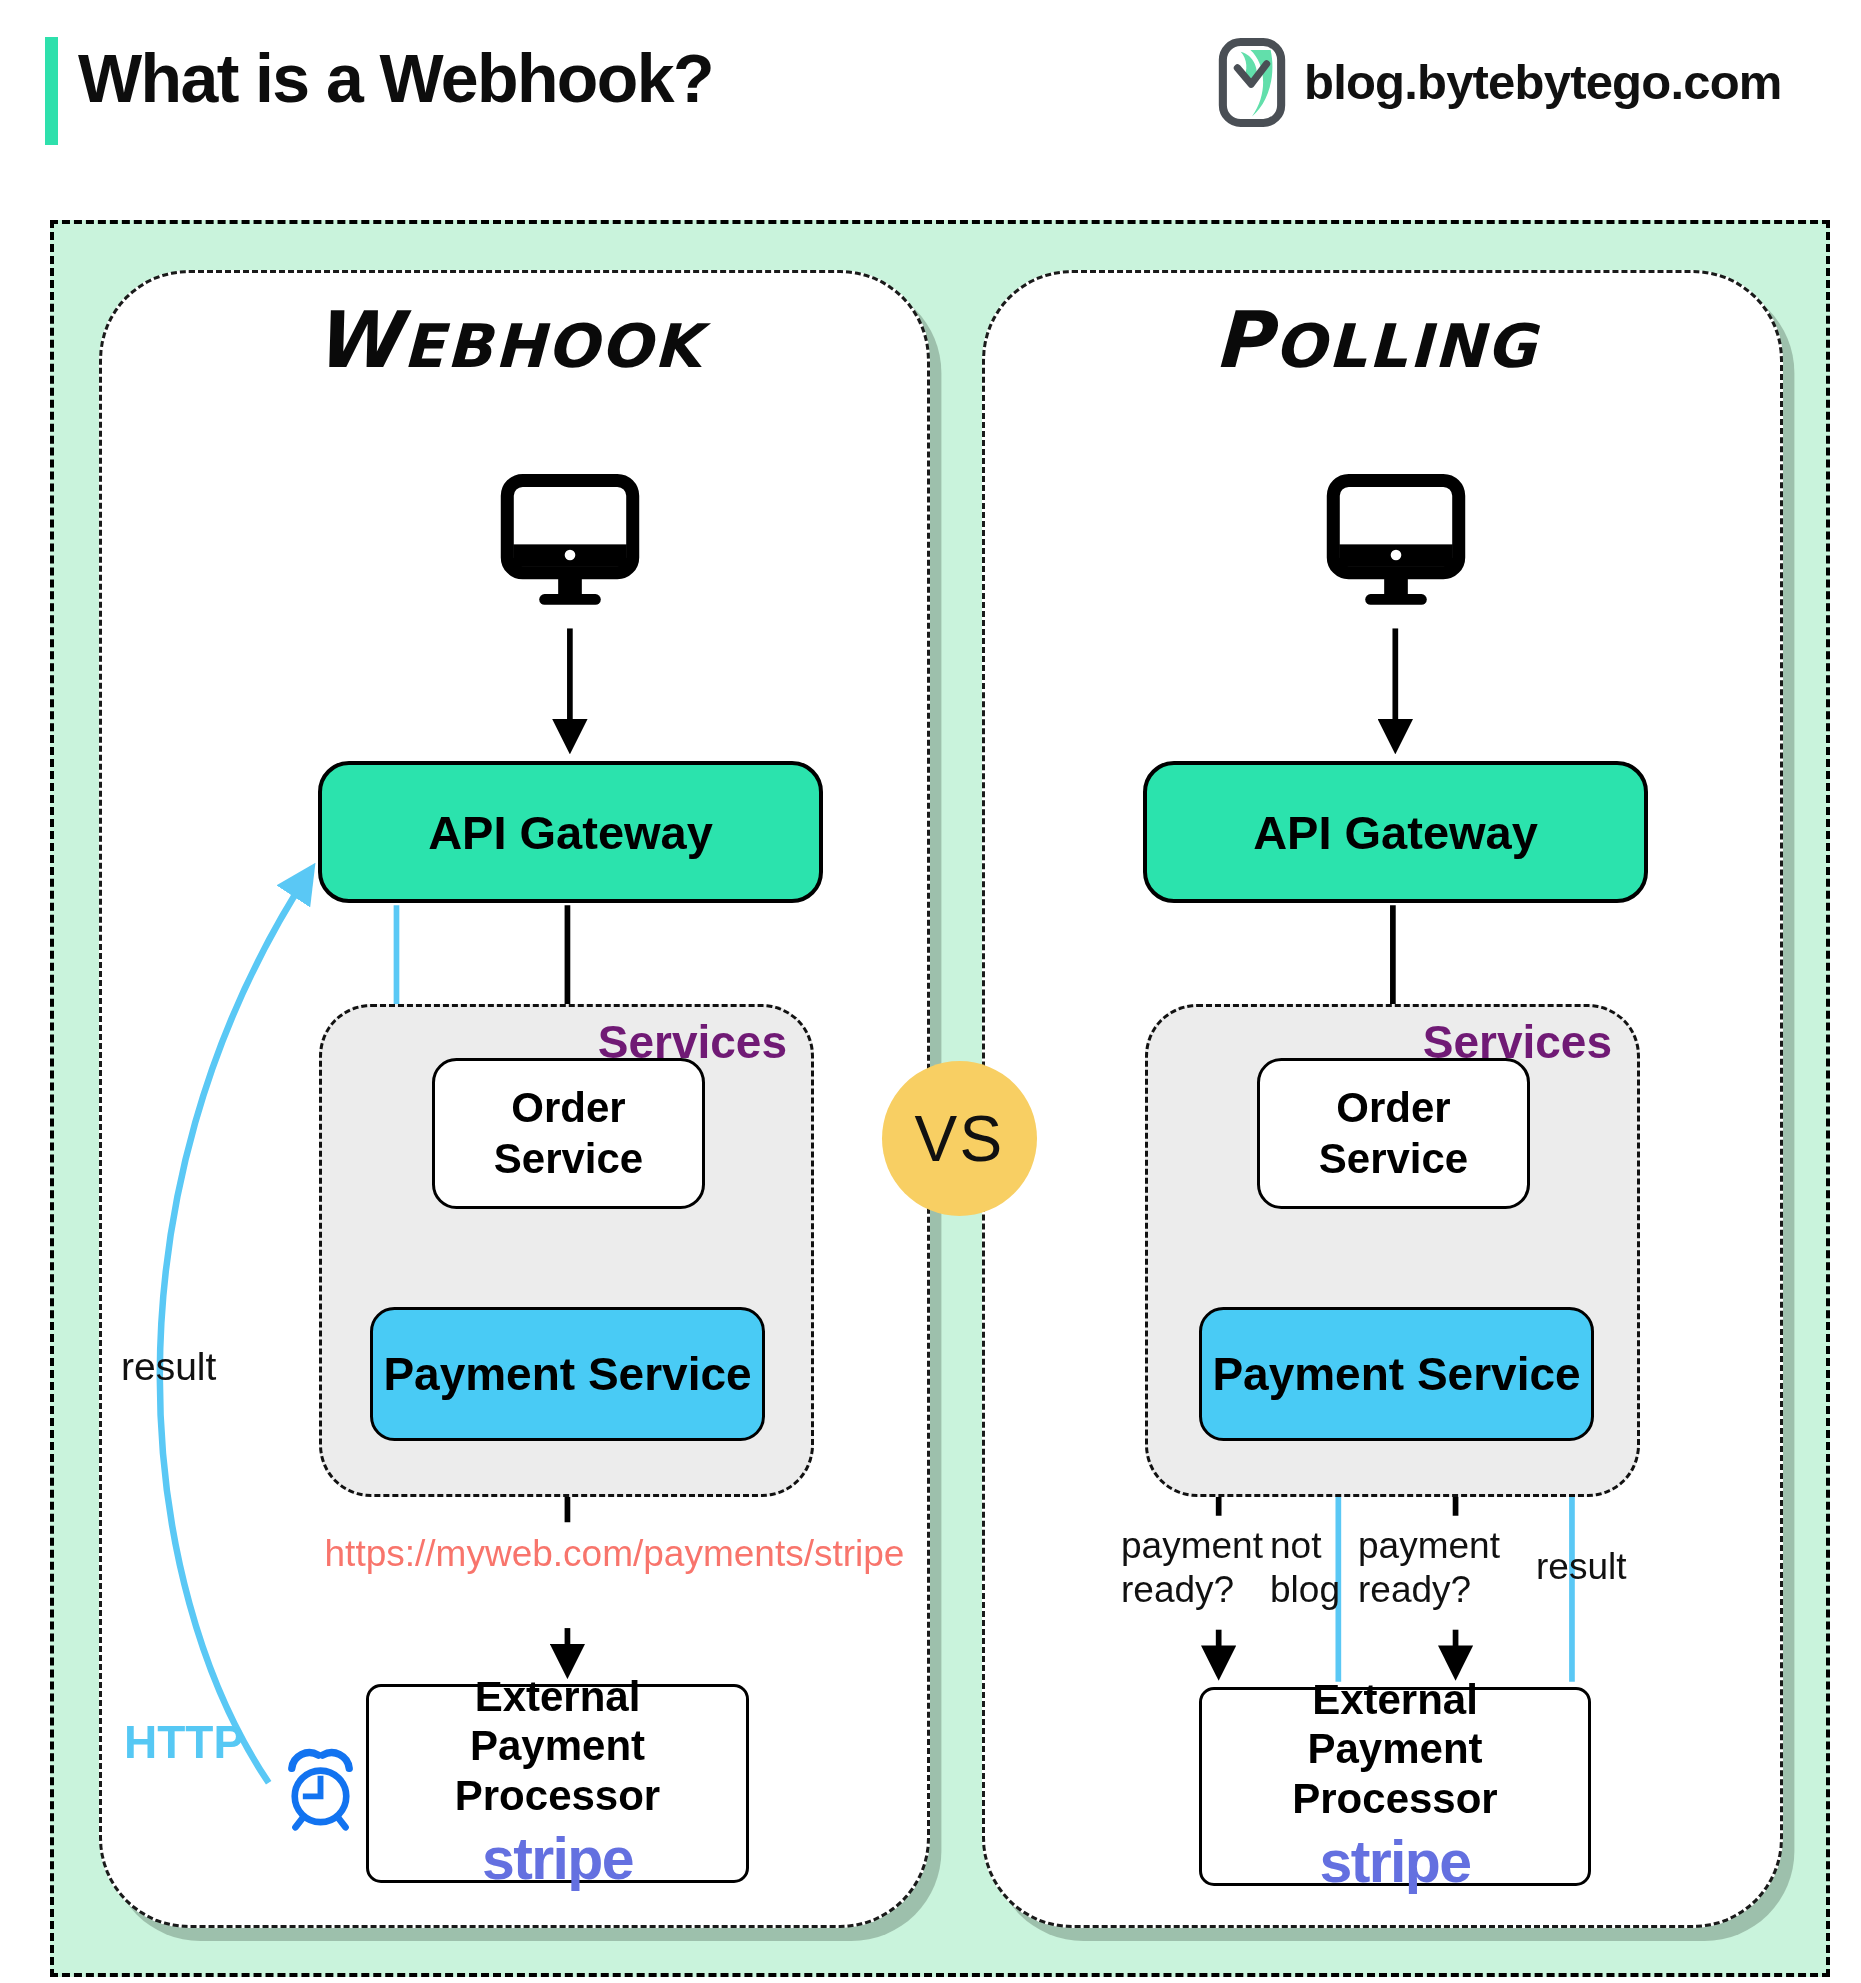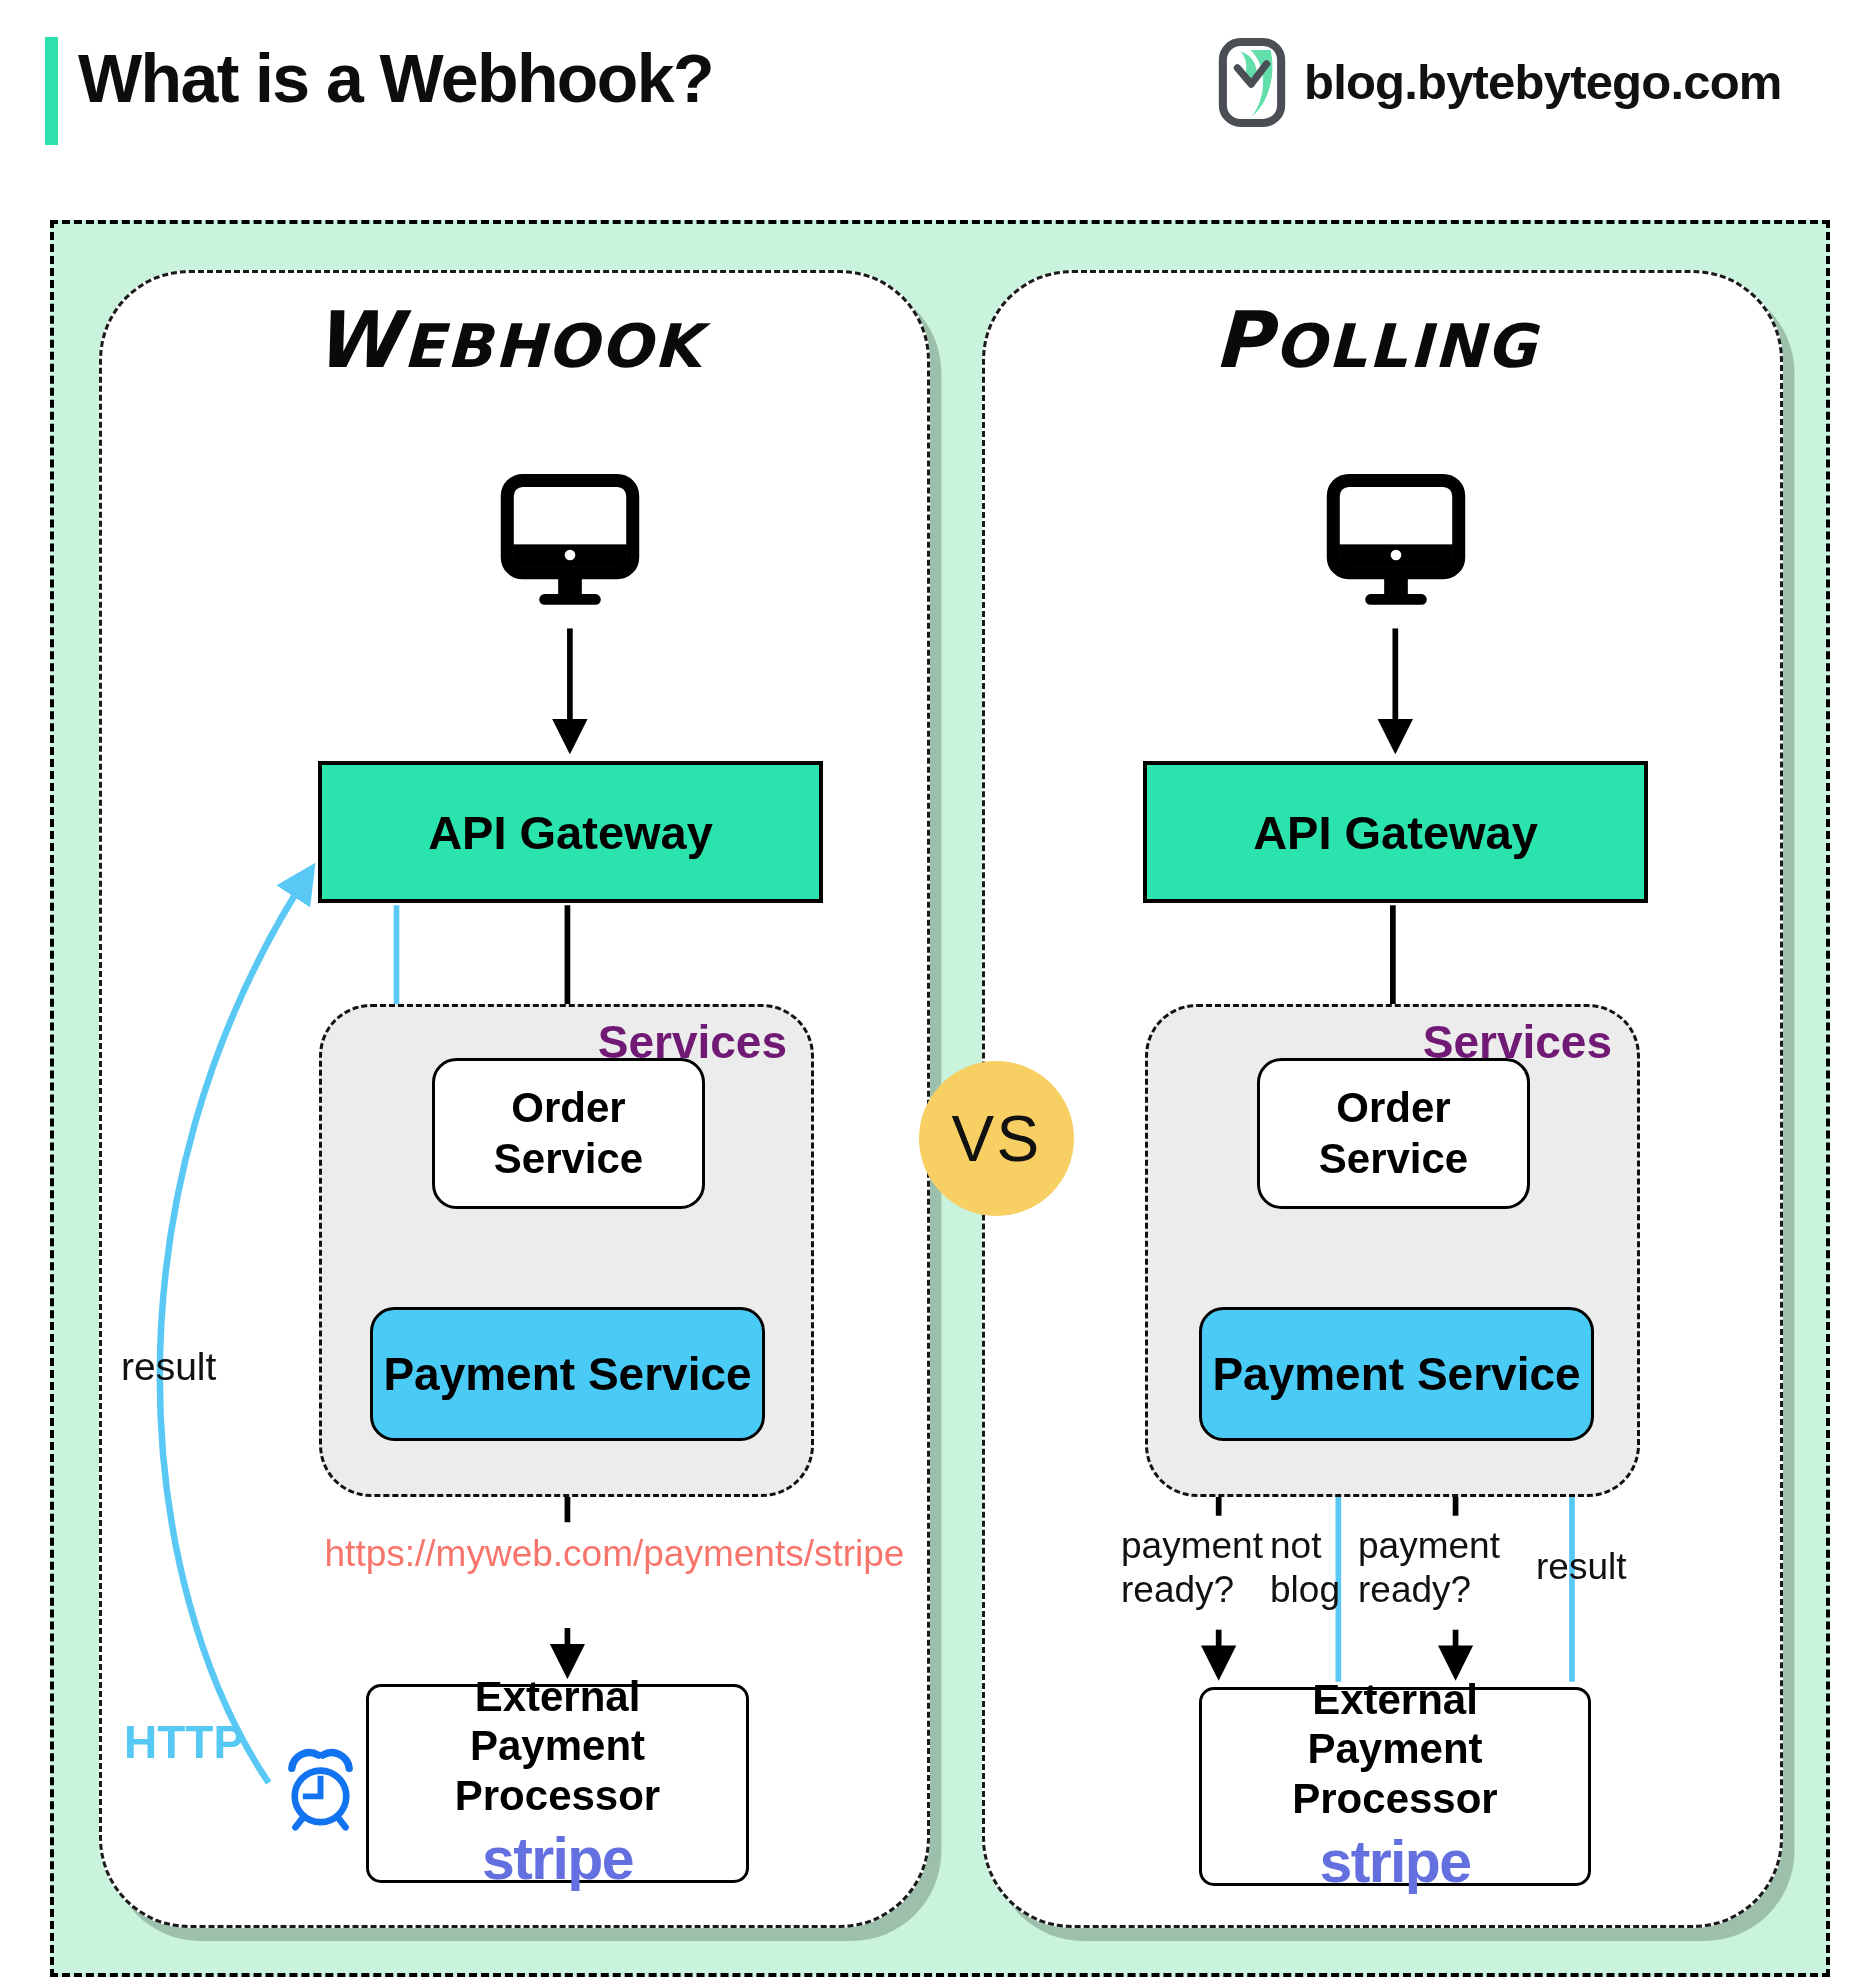--- a/index.html
+++ b/index.html
@@ -45,30 +45,30 @@
     font-size:60px; font-weight:900; font-style:italic;
     text-transform:uppercase; letter-spacing:2.4px; color:#0a0a0a;
     transform:skewX(-4deg);
   }
   .panel-title::first-letter { font-size:1.3em; }
   .panel-title-left  { left:99px;  width:831px; }
   .panel-title-right { left:982px; width:801px; }
 
   
   .vs-circle {
-    left:919px; top:1061px; width:155px; height:155px;
+    left:882px; top:1061px; width:155px; height:155px;
     background:#f8cf63; border-radius:50%;
     display:flex; align-items:center; justify-content:center;
     font-size:64px; font-weight:500; color:#111; letter-spacing:2.4px;
   }
 
   
   .node {
     display:flex; flex-direction:column; align-items:center; justify-content:center;
-    text-align:center; color:#000;
+    text-align:center; color:#000;border-radius:31px;
   }
   .gateway {
     width:505px; height:142px; top:761px;
     background:#2be3ad; border:4.1px solid #000;
     font-size:47px; font-weight:bold;
   }
   .gateway-left  { left:318px; }
   .gateway-right { left:1143px; }
 
   .services-group {

